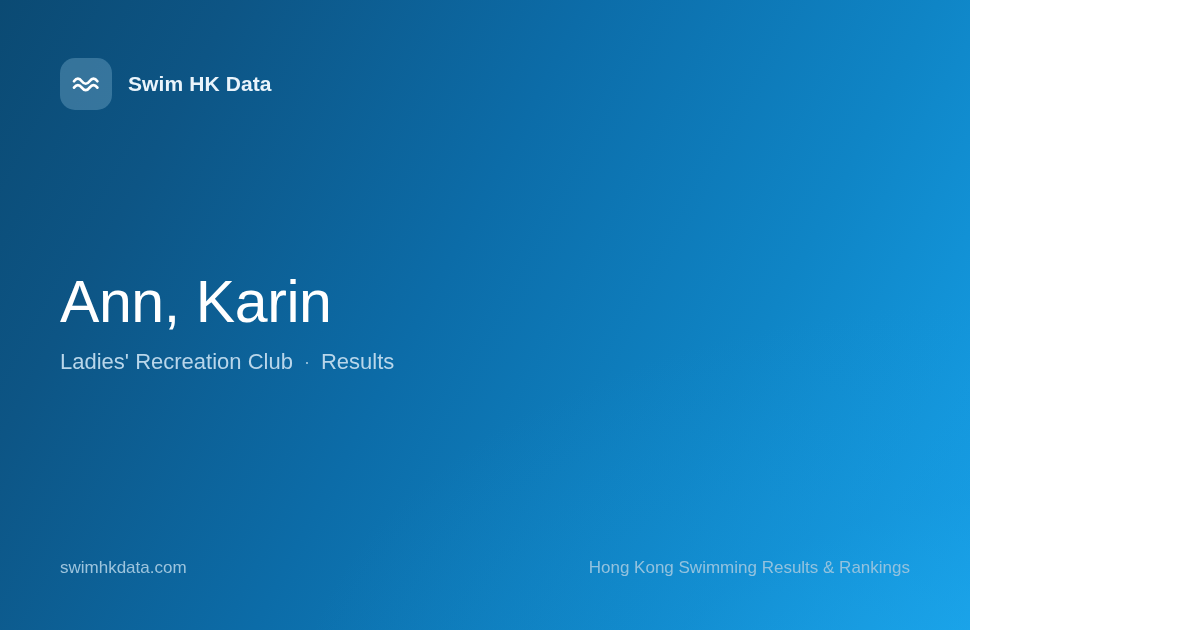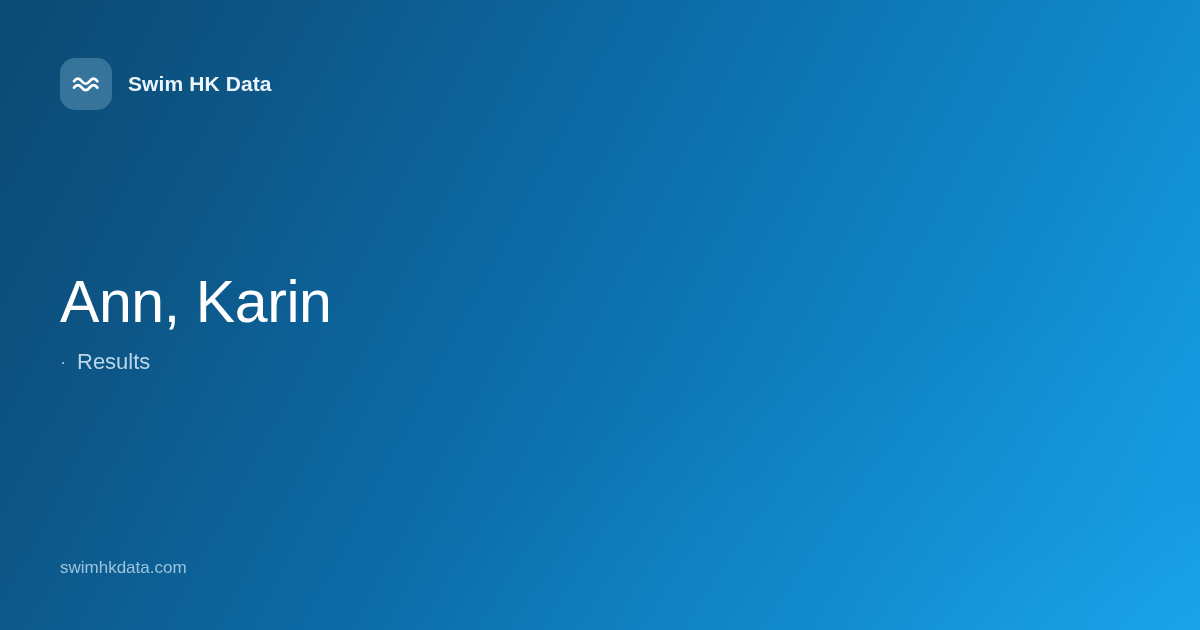--- a/index.html
+++ b/index.html
@@ -10,21 +10,21 @@
     overflow: hidden;
   }
 
   body {
     font-family: "Liberation Sans", sans-serif;
     -webkit-font-smoothing: antialiased;
   }
 
   .card {
     position: relative;
-    width: 1200px;
+    width: 970px;
     height: 630px;
     background: linear-gradient(118deg,
         #0b4a73 0%,
         #0d5585 18%,
         #0c6ca8 45%,
         #0f85c6 72%,
         #16a2ea 100%);
     overflow: hidden;
   }
 
@@ -143,22 +143,24 @@
           <path d="M3 14.6c2.6-3.4 5.2-3.4 7.8 0s5.2 3.4 7.8 0 5.2-3.4 7.8 0" stroke="#ffffff" stroke-width="2.7" stroke-linecap="round" stroke-linejoin="round"></path>
         </svg>
       </span>
     </div>
     <div class="brand-name">Swim HK Data</div>
   </div>
 
   <div class="identity">
     <h1 class="athlete-name">Ann, Karin</h1>
     <div class="athlete-meta">
+      <span>Ladies' Recreation Club</span>
       <span class="meta-sep">·</span>
       <span>Results</span>
     </div>
   </div>
 
   <div class="footer">
     <div class="footer-left">swimhkdata.com</div>
+    <div class="footer-right">Hong Kong Swimming Results &amp; Rankings</div>
   </div>
 
 </div>
 
 </body></html>

